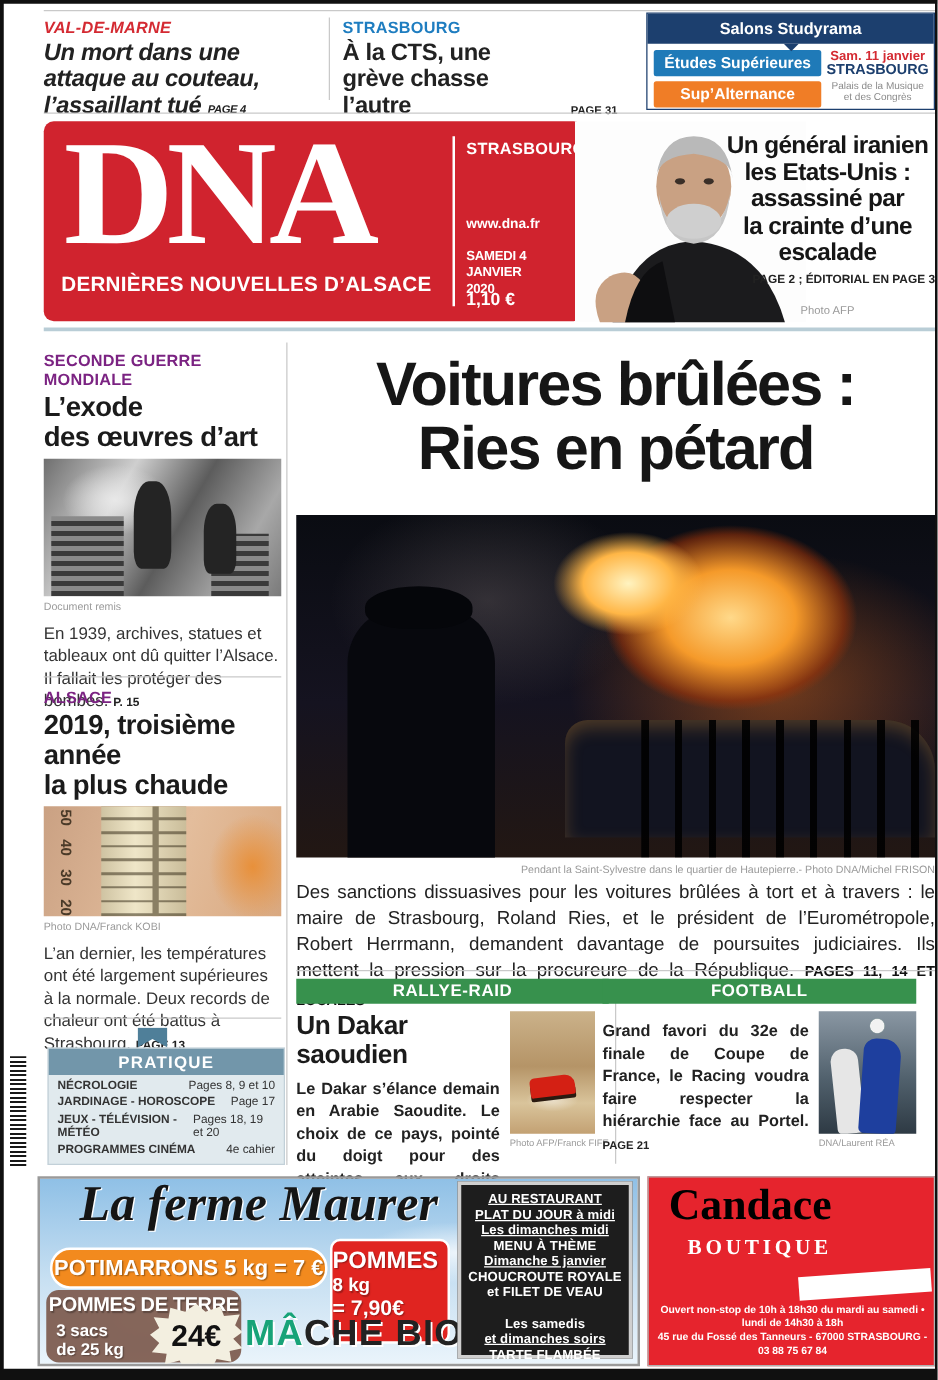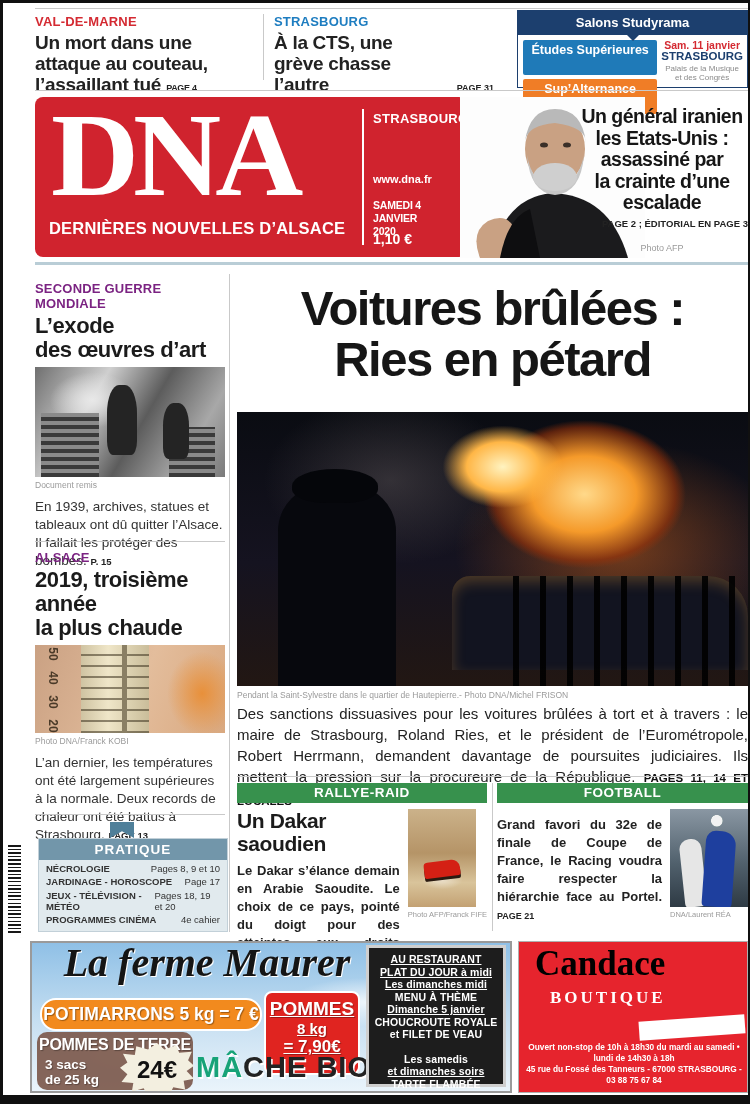--- a/index.html
+++ b/index.html
@@ -16,21 +16,21 @@
   .kicker.purple{color:#7b2382;}
   .t-head{font-size:19px;font-weight:700;line-height:21px;letter-spacing:-.3px;color:#222;}
   .pageref{font-size:9px;font-weight:700;color:#222;white-space:nowrap;}
 
   
   .sty{position:absolute;left:517px;top:10px;width:231px;height:78px;border:1px solid #1c3f6e;background:#fff;box-sizing:border-box;}
   .sty-head{position:relative;height:24px;background:#1c3f6e;color:#fff;font-size:13px;font-weight:700;text-align:center;line-height:24px;}
   .sty-head:after{content:"";position:absolute;left:50%;bottom:-6px;margin-left:-6px;border:6px solid transparent;border-top-color:#1c3f6e;border-bottom:none;}
   .sty-body{display:flex;padding:5px 4px 0 5px;gap:4px;}
   .sty-boxes{width:136px;display:flex;flex-direction:column;gap:4px;}
-  .sty-box{height:35px;color:#fff;font-size:12.5px;font-weight:700;text-align:center;line-height:21px;border-radius:2px;}
+  .sty-box{height:21px;color:#fff;font-size:12.5px;font-weight:700;text-align:center;line-height:21px;border-radius:2px;}
   .sty-box.blue{background:#1f7ab8;} .sty-box.orange{background:#f07d26;}
   .sty-right{flex:1;text-align:center;line-height:11px;}
   .sty-date{color:#d42a32;font-size:10.5px;font-weight:700;}
   .sty-city{color:#1c3f6e;font-size:11.5px;font-weight:700;}
   .sty-venue{color:#8a8a8a;font-size:8px;line-height:9px;margin-top:2px;}
 
   
   .brand{position:absolute;left:35px;top:97px;width:432px;height:160px;background:#d0232e;border-radius:8px;}
   .brand-logo{position:absolute;left:16px;top:-6px;font-family:"Liberation Serif",serif;font-weight:700;
               font-size:122px;line-height:1.05;color:#fff;letter-spacing:-6px;transform:scaleY(.98);}
@@ -95,27 +95,27 @@
      radial-gradient(ellipse 230px 150px at 75% 50%,rgba(210,100,25,.5),transparent 72%),
      radial-gradient(ellipse 180px 120px at 30% 25%,rgba(120,110,110,.35),transparent 70%),
      linear-gradient(180deg,#0a0c12 0%,#151320 55%,#221713 100%);}
   .fireman{position:absolute;left:8%;bottom:-4px;width:118px;height:205px;background:#07080d;
            border-radius:46px 46px 0 0;}
   .fireman:before{content:"";position:absolute;left:14px;top:-16px;width:86px;height:34px;background:#05060a;border-radius:50% 50% 40% 40%;}
   .car-mass{position:absolute;right:0;bottom:6%;width:58%;height:34%;background:#121420;border-radius:18px 40px 0 0;
             box-shadow:inset 0 6px 14px rgba(255,170,60,.25);}
   .fence{position:absolute;right:0;bottom:0;width:46%;height:40%;background:
      repeating-linear-gradient(90deg,rgba(0,0,0,.9) 0 6px,transparent 6px 27px);}
-  .main-caption{position:absolute;left:237px;top:690px;width:511px;font-size:8.5px;color:#9a9a9a;}
+  .main-caption{position:absolute;left:237px;top:690px;width:511px;font-size:8.5px;color:#9a9a9a;text-align:right;}
   .lede{position:absolute;left:237px;top:703px;width:511px;font-size:15px;line-height:21px;color:#222;text-align:justify;}
   .lede .lede-pages{font-size:11.5px;font-weight:700;color:#111;}
 
   
   .sub{position:absolute;top:783px;height:150px;}
-  .sub-left{left:237px;width:250px;} .sub-right{left:497px;width:251px;}
+  .sub-left{left:237px;width:250px;} .sub-right{left:482px;width:251px;}
   .band{height:20px;background:#37914d;color:#fff;font-size:13.5px;font-weight:700;
         text-align:center;line-height:20px;letter-spacing:.5px;}
   .sub-row{display:flex;gap:8px;margin-top:6px;}
   .sub-txt{flex:1;}
   .sub h3{margin:0;} .sub h3 span{display:block;font-size:21px;line-height:23px;font-weight:800;letter-spacing:-.4px;color:#1b1b1b;}
   .sub-body{font-size:13px;font-weight:700;line-height:18px;color:#222;margin-top:7px;text-align:justify;}
   .sub-ph{flex:none;}
   .sub-ph .photo{height:98px;}
   .sub-ph .caption{font-size:7.5px;}
   .dakar-photo{width:68px;background:
@@ -134,21 +134,21 @@
      radial-gradient(ellipse 110px 35px at 70% 40%,rgba(255,255,255,.75),transparent 70%),
      linear-gradient(180deg,#8fc0e6,#c8e0f2 55%,#eaf4fb); padding-left: 32px;}
   .ferme-title{position:absolute;left:10px;top:-4px;width:330px;text-align:center;
      font-family:"Liberation Serif",serif;font-style:italic;font-weight:700;font-size:40px;color:#151515;
      text-shadow:1px 1px 0 #fff;}
   .ferme-phone{position:absolute;left:60px;top:36px;width:290px;text-align:center;font-size:12.5px;font-weight:700;color:#1a3a6b;
      text-shadow:1px 1px 0 #fff,-1px -1px 0 #fff;}
   .ferme-banner{position:absolute;left:8px;top:55px;width:218px;height:29px;background:#f28a1e;border:2px solid #fff;border-radius:16px;
      color:#fff;font-size:17.5px;font-weight:800;text-align:center;line-height:29px;text-shadow:1px 1px 1px rgba(0,0,0,.35);}
   .apples{position:absolute;left:232px;top:48px;width:92px;height:80px;background:#e02420;border:2px solid #fff;border-radius:8px;
-     color:#fff;text-align:center;font-weight:800;text-shadow:1px 1px 1px rgba(0,0,0,.3);text-decoration:underline;}
+     color:#fff;text-align:left;font-weight:800;text-shadow:1px 1px 1px rgba(0,0,0,.3);}
   .apples .a1{font-size:19px;margin-top:5px;} .apples .a2{font-size:15px;} .apples .a3{font-size:17px;}
   .potatoes{position:absolute;left:5px;top:89px;width:156px;height:58px;background:rgba(125,90,77,.93);border-radius:10px;color:#fff;
      text-shadow:1px 1px 1px rgba(0,0,0,.3);}
   .pot-t{font-size:16px;font-weight:800;text-align:center;margin-top:4px;letter-spacing:-.3px;}
   .pot-q{font-size:13.5px;font-weight:700;line-height:15px;margin:3px 0 0 8px;}
   .star{position:absolute;left:88px;top:100px;width:74px;height:54px;background:#f3efe0;
      clip-path:polygon(50% 0,60% 12%,76% 4%,80% 18%,97% 16%,92% 32%,100% 42%,90% 52%,100% 66%,86% 70%,88% 86%,72% 82%,66% 98%,52% 88%,38% 100%,32% 84%,16% 90%,18% 74%,2% 72%,10% 58%,0 46%,10% 36%,4% 20%,20% 22%,22% 6%,38% 12%);
      display:flex;align-items:center;justify-content:center;}
   .star span{font-size:24px;font-weight:800;color:#111;}
   .mache{position:absolute;left:164px;top:108px;font-size:29px;font-weight:800;letter-spacing:1px;
@@ -171,21 +171,21 @@
 <body>
 
 <div class="page">
 
   <div class="edge" style="left:0;top:0;right:0;height:3px;"></div>
   <div class="edge" style="left:0;top:0;bottom:0;width:3px;"></div>
   <div class="edge" style="right:0;top:0;bottom:0;width:2px;"></div>
   <div class="edge" style="left:0;right:0;bottom:0;height:9px;"></div>
 
   <div class="rule" style="left:35px;top:8px;width:713px;"></div>
-  <div class="teaser" style="left:35px;width:222px;">
+  <div class="teaser" style="left:35px;width:222px;font-style:italic;">
     <div class="kicker red">VAL-DE-MARNE</div>
     <div class="t-head"><span>Un mort dans une attaque au couteau, l’assaillant tué</span> <span class="pageref">PAGE 4</span></div>
   </div>
   <div class="vrule" style="left:263px;top:14px;height:66px;"></div>
   <div class="teaser" style="left:274px;width:226px;">
     <div class="kicker blue">STRASBOURG</div>
     <div class="t-head" style="width:170px;">À la CTS, une grève chasse l’autre</div>
     <div class="pageref" style="position:absolute;right:6px;bottom:2px;">PAGE 31</div>
   </div>
 

